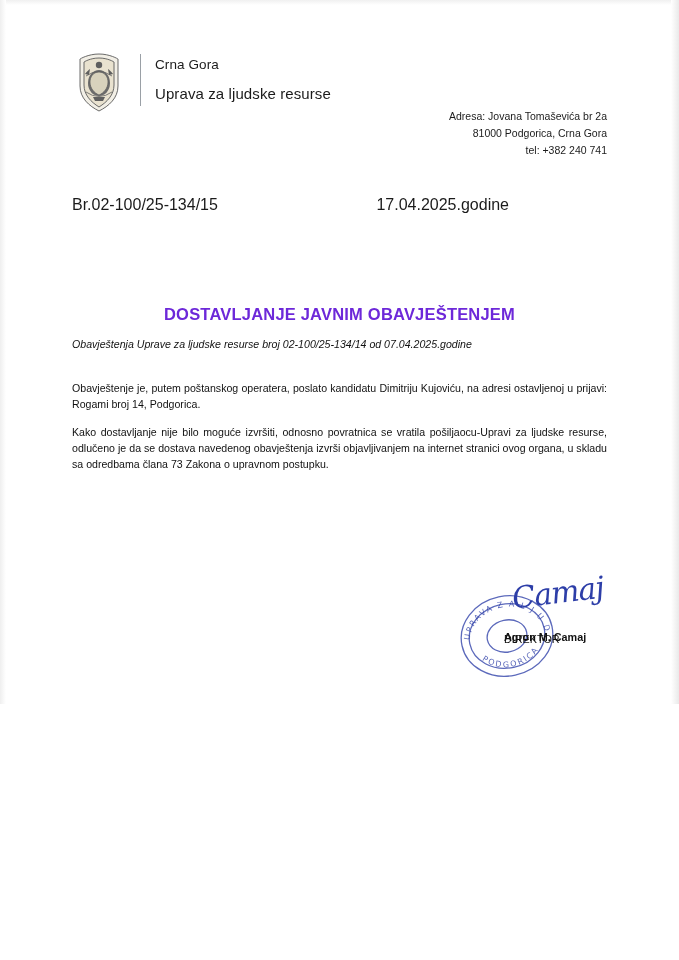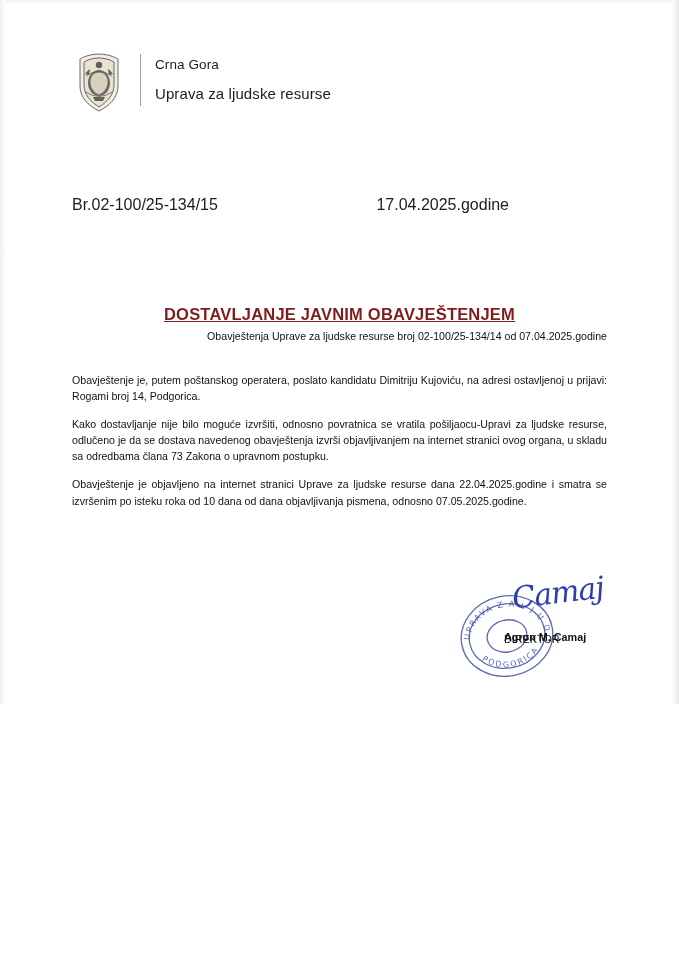--- a/index.html
+++ b/index.html
@@ -95,29 +95,29 @@
     font-size: 10.7px;
     line-height: 1.5;
     color: #111;
     margin: 0 0 26px 0;
     text-align: left;
   }
   .doc-title {
     text-align: center;
     font-size: 16.5px;
     letter-spacing: 0.2px;
-    color: #7f1d1d;
-    margin: 28px 0 6px 0;
-    text-decoration: underline;
+    color: #6d28d9;
+    margin: 28px 0 14px 0;
   }
   .doc-subtitle {
-    text-align: right;
+    text-align: left;
     font-size: 10.6px;
     color: #111;
     margin: 0 0 30px 0;
+    font-style: italic;
   }
   .para {
     font-size: 10.6px;
     line-height: 1.52;
     color: #111;
     margin: 0 0 12px 0;
     text-align: justify;
   }
 
   
@@ -220,32 +220,36 @@
         </g>
       </svg>
     </div>
     <div class="header-divider"></div>
     <div class="header-titles">
       <div class="line1">Crna Gora</div>
       <div class="line2">Uprava za ljudske resurse</div>
     </div>
   </div>
 
+  <div class="address">
+    <div>Adresa: Jovana Tomaševića br 2a</div>
+    <div>81000 Podgorica, Crna Gora</div>
+    <div>tel: +382 240 741</div>
+  </div>
 
   <div class="ref-row">
     <div class="refnum">Br.02-100/25-134/15</div>
     <div class="date">17.04.2025.godine</div>
   </div>
 
   <div class="body-wrap">
     <h1 class="doc-title">DOSTAVLJANJE JAVNIM OBAVJEŠTENJEM</h1>
     <div class="doc-subtitle">Obavještenja Uprave za ljudske resurse broj 02-100/25-134/14 od 07.04.2025.godine</div>
     <p class="para">Obavještenje je, putem poštanskog operatera, poslato   kandidatu Dimitriju Kujoviću, na adresi ostavljenoj u prijavi: Rogami broj 14, Podgorica.</p>
     <p class="para">Kako dostavljanje nije bilo moguće izvršiti, odnosno povratnica se vratila pošiljaocu-Upravi za ljudske resurse, odlučeno je da se dostava navedenog  obavještenja izvrši objavljivanjem na internet stranici ovog organa, u skladu sa odredbama člana 73 Zakona o upravnom postupku.</p>
-    <p class="para">Obavještenje  je objavljeno na internet stranici Uprave za ljudske resurse  dana 22.04.2025.godine i smatra se izvršenim po isteku roka od 10 dana od dana objavljivanja pismena, odnosno 07.05.2025.godine.</p>
   </div>
 
   <div class="signature-area">
     <div class="stamp">
       <svg width="118" height="98" viewBox="0 0 118 98" xmlns="http://www.w3.org/2000/svg">
         <g transform="rotate(-12 59 49)" fill="none" stroke="#2e3fa8" stroke-width="1.3" opacity="0.78">
           <ellipse cx="59" cy="49" rx="46" ry="40"></ellipse>
           <ellipse cx="59" cy="49" rx="38" ry="32"></ellipse>
           <ellipse cx="59" cy="49" rx="20" ry="16"></ellipse>
         </g>

